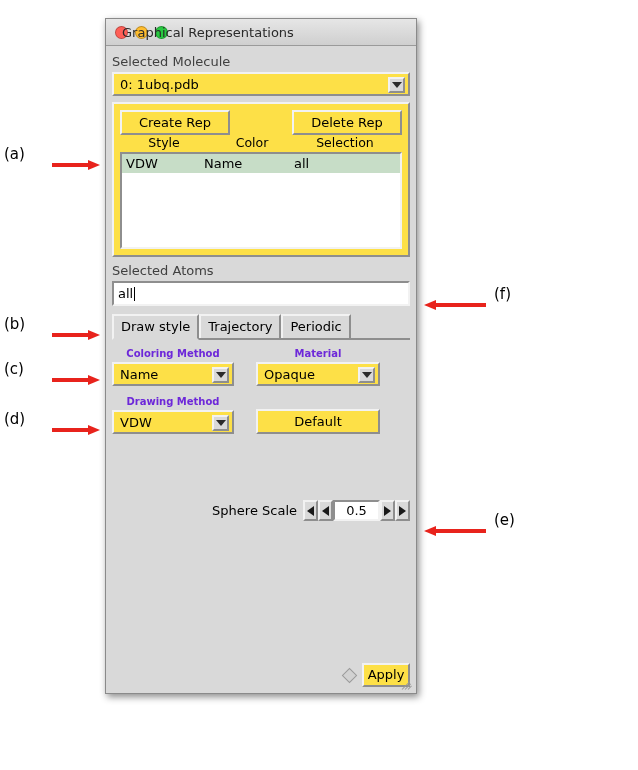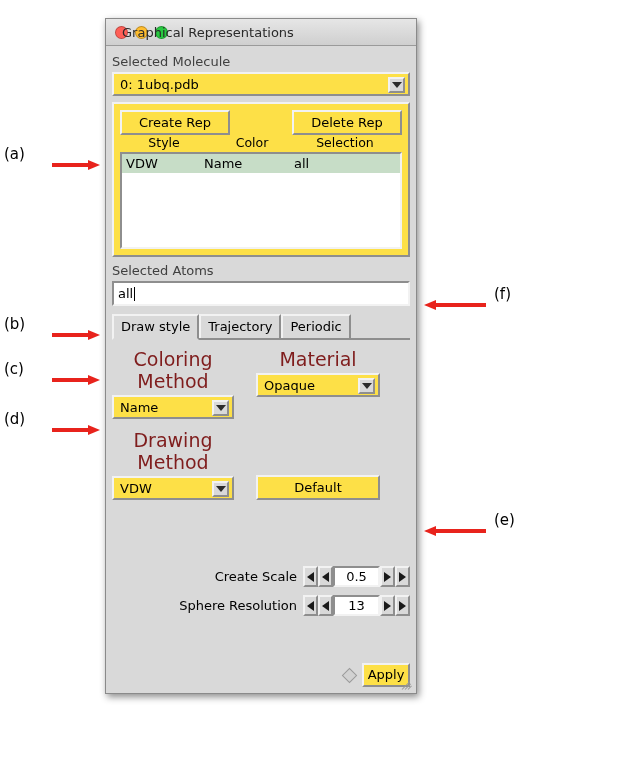--- a/index.html
+++ b/index.html
@@ -238,24 +238,25 @@
     border-bottom: 2px solid #d9d9d9;
     margin-bottom: -2px;
   }
 
   .two-col {
     display: flex;
     gap: 22px;
     margin-top: 8px;
   }
   .col-label {
-    font-size: 19px;
+    font-size: 10px;
     text-align: center;
     margin-bottom: 3px;
-    color: #7f1d1d;
+    color: #6d28d9;
+    font-weight: bold;
   }
 
   .spin-row {
     display: flex;
     align-items: center;
     justify-content: flex-end;
     margin-top: 8px;
     font-size: 13px;
   }
   .spin-label {
@@ -466,60 +467,40 @@
             </span>
         </div>
       </div>
       <div style="width:124px; display:flex; align-items:flex-end;">
         <div class="mbox btn" style="width:124px;">Default</div>
       </div>
     </div>
 
     <div style="margin-top:66px;">
       <div class="spin-row">
-        <span class="spin-label">Create Scale</span>
+        <span class="spin-label">Sphere Scale</span>
         <span class="dbl">
           <span class="spin-btn">
               <i class="tri-l"></i>
             </span>
           <span class="spin-btn">
               <i class="tri-l"></i>
             </span>
         </span>
         <span class="spin-val">0.5</span>
         <span class="dbl">
           <span class="spin-btn">
               <i class="tri-r"></i>
             </span>
           <span class="spin-btn">
               <i class="tri-r"></i>
             </span>
         </span>
       </div>
 
-      <div class="spin-row">
-        <span class="spin-label">Sphere Resolution</span>
-        <span class="dbl">
-          <span class="spin-btn">
-              <i class="tri-l"></i>
-            </span>
-          <span class="spin-btn">
-              <i class="tri-l"></i>
-            </span>
-        </span>
-        <span class="spin-val">13</span>
-        <span class="dbl">
-          <span class="spin-btn">
-              <i class="tri-r"></i>
-            </span>
-          <span class="spin-btn">
-              <i class="tri-r"></i>
-            </span>
-        </span>
-      </div>
     </div>
 
   </div>
 
   <div class="bottom-bar">
     <span class="diamond"></span>
     <span class="mbox apply-btn">Apply</span>
   </div>
 
   <div class="grip">

